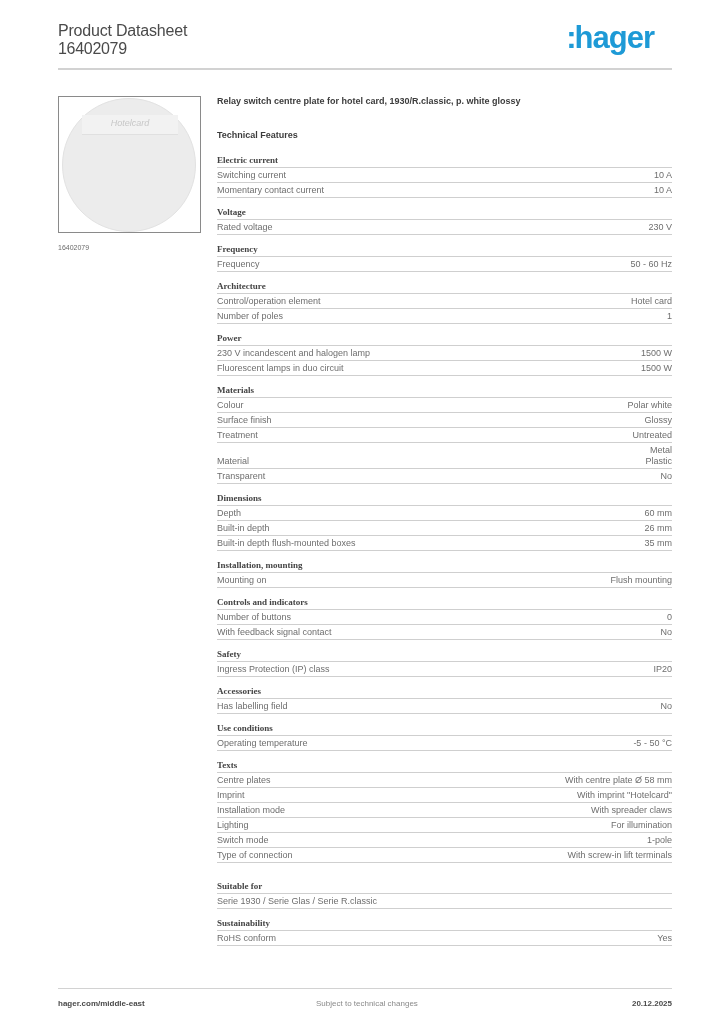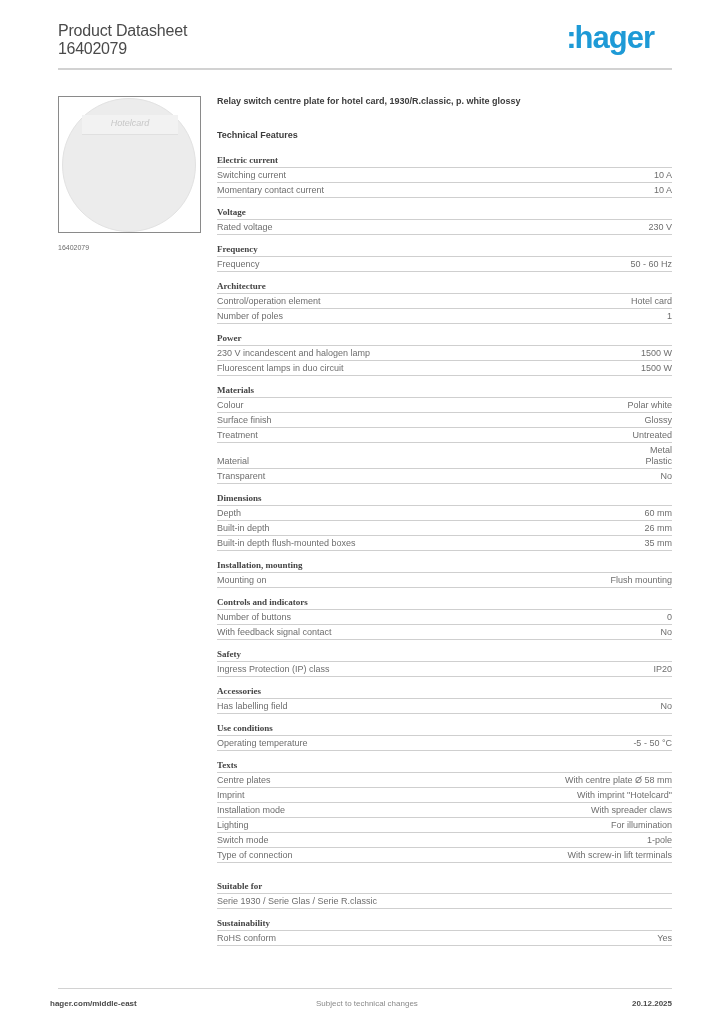--- a/index.html
+++ b/index.html
@@ -24,21 +24,21 @@
     .tech-title { font-size: 9px; font-weight: bold; color: #3c3c3c; height: 25px; line-height: 11px; }
 
     .section { margin-bottom: 9px; }
     .section-title { font-size: 9px; font-weight: bold; color: #444; line-height: 11px; padding-bottom: 1px; border-bottom: 1px solid #cfcfcf; font-family: Liberation Serif, serif; }
     .row { display: flex; justify-content: space-between; font-size: 9px; color: #6e6e6e; line-height: 11px; padding-top: 2px; padding-bottom: 1px; border-bottom: 1px solid #cfcfcf; min-height: 15px; align-items: flex-end; }
     .row .val { text-align: right; white-space: pre-line; }
 
     .section.spaced { margin-top: 18px; }
 
     .footer-rule { position: absolute; left: 58px; top: 988px; width: 614px; height: 1px; background: #d2d2d2; }
-    .footer-left { position: absolute; left: 50px; top: 999px; font-size: 8px; font-weight: bold; color: #4a4a4a; }
+    .footer-left { position: absolute; left: 58px; top: 999px; font-size: 8px; font-weight: bold; color: #4a4a4a; }
     .footer-center { position: absolute; left: 316px; top: 999px; font-size: 8px; color: #8a8a8a; }
     .footer-right { position: absolute; right: 52px; top: 999px; font-size: 8px; font-weight: bold; color: #4a4a4a; }
   </style>
 </head>
 <body>
 
 <div class="header">
   <div class="doc-title">Product Datasheet</div>
   <div class="doc-number">16402079</div>
   <div class="logo"><span class="colon">:</span><span>hager</span></div>

